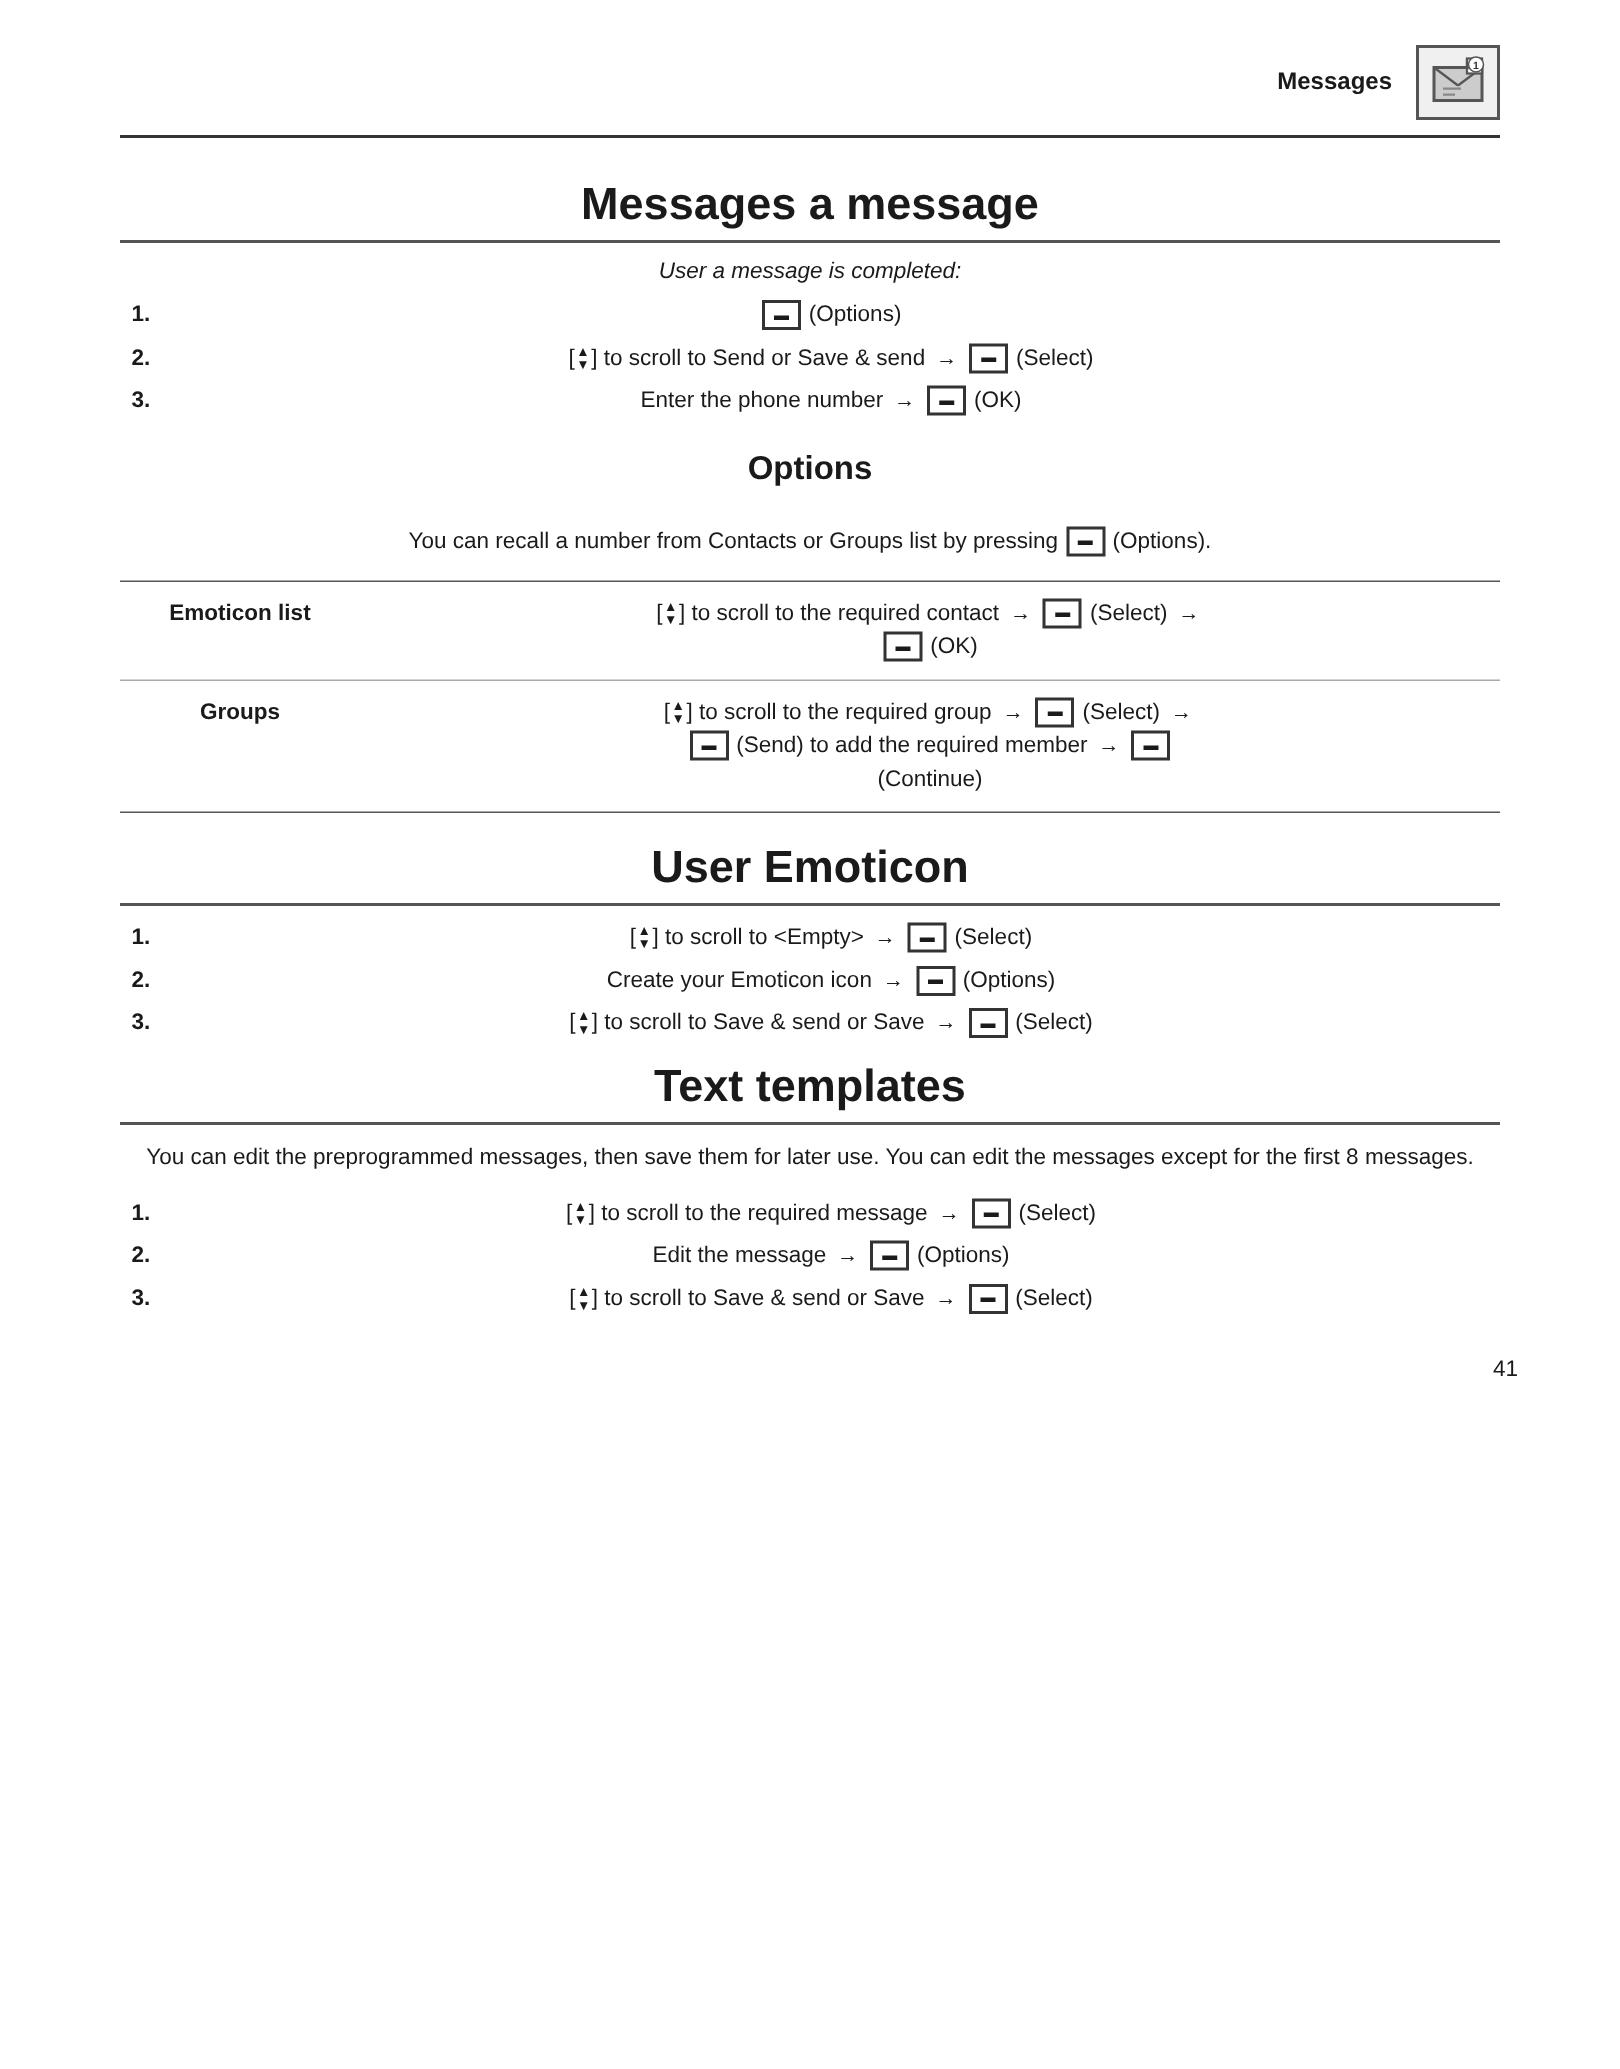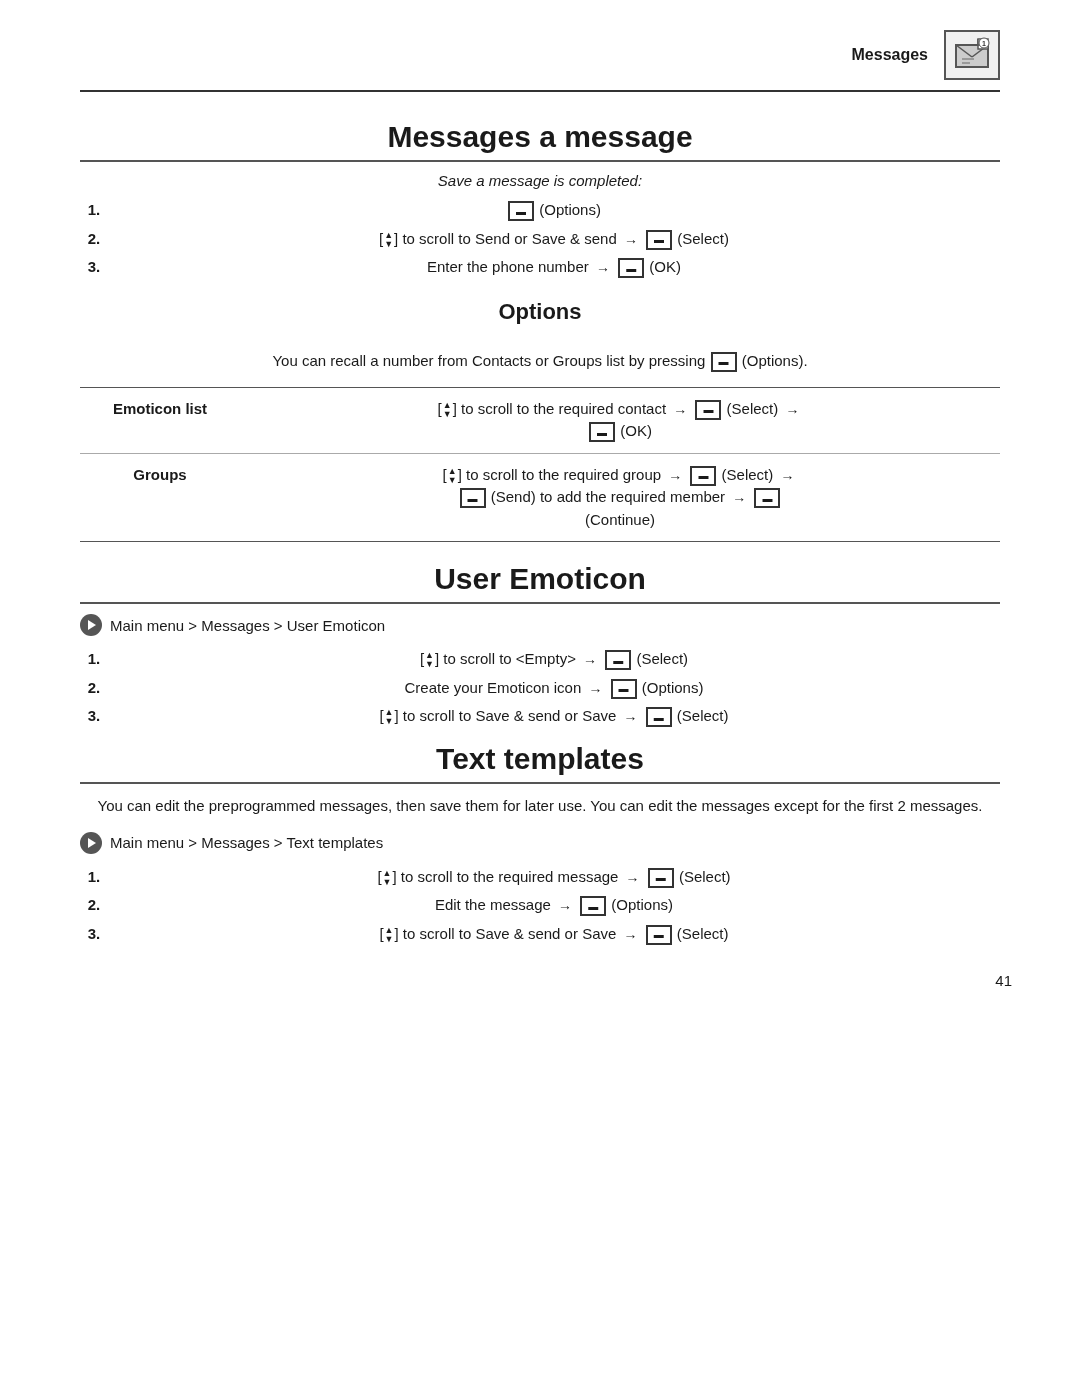--- a/index.html
+++ b/index.html
@@ -237,21 +237,21 @@
         <line x1="8" y1="26" x2="16" y2="26" stroke="#888" stroke-width="1.5"></line>
 
         <circle cx="30" cy="6" r="5" fill="#fff" stroke="#555" stroke-width="1"></circle>
         <text x="30" y="9" text-anchor="middle" font-size="7" font-weight="bold" fill="#333">1</text>
       </svg>
     </div>
   </div>
 
   <h1 class="section-title-large">Messages a message</h1>
 
-  <p class="subtitle-italic">Save a message is completed:</p>
+  <p class="subtitle-italic">User a message is completed:</p>
 
   <ol class="numbered-list">
     <li>
       <span class="list-number">1.</span>
       <span class="list-content">
         <span class="inline-btn">
             <span style="font-size:10px">▬</span>
           </span>
         (Options)
       </span>
@@ -332,26 +332,20 @@
             </span><br>
           (Continue)
         </td>
       </tr>
     </tbody>
   </table>
 
   <h1 class="section-title-large">User Emoticon</h1>
 
 
-  <div class="menu-path">
-    <span class="menu-path-icon"></span>
-    <span>
-      Main menu &gt; <b>Messages</b> &gt; <b>User Emoticon</b>
-    </span>
-  </div>
 
   <ol class="numbered-list">
     <li>
       <span class="list-number">1.</span>
       <span class="list-content">
         [<span class="up-down-arrows">
             <span>▲</span>
             <span>▼</span>
           </span>]
         to scroll to <b>&lt;Empty&gt;</b> <span class="arrow">→</span>
@@ -382,28 +376,22 @@
         <span class="inline-btn">
             <span style="font-size:10px">▬</span>
           </span>
         (Select)
       </span>
     </li>
   </ol>
 
   <h1 class="section-title-large">Text templates</h1>
 
-  <p class="paragraph">You can edit the preprogrammed messages, then save them for later use. You can edit the messages except for the first 2 messages.</p>
-
-  <div class="menu-path">
-    <span class="menu-path-icon"></span>
-    <span>
-      Main menu &gt; <b>Messages</b> &gt; <b>Text templates</b>
-    </span>
-  </div>
+  <p class="paragraph">You can edit the preprogrammed messages, then save them for later use. You can edit the messages except for the first 8 messages.</p>
+
 
   <ol class="numbered-list">
     <li>
       <span class="list-number">1.</span>
       <span class="list-content">
         [<span class="up-down-arrows">
             <span>▲</span>
             <span>▼</span>
           </span>]
         to scroll to the required message <span class="arrow">→</span>

